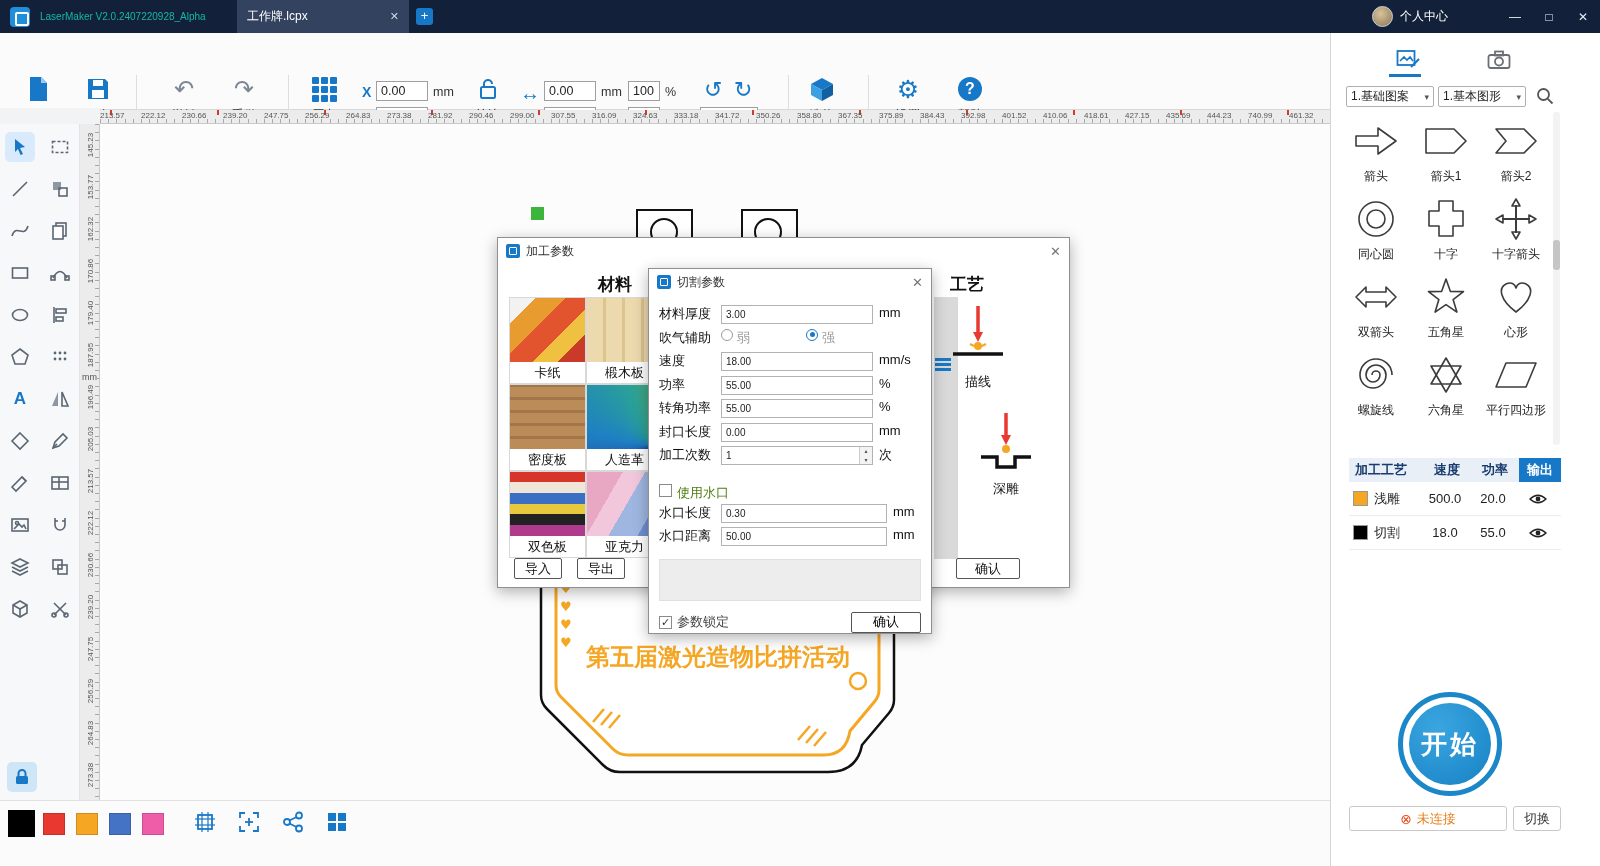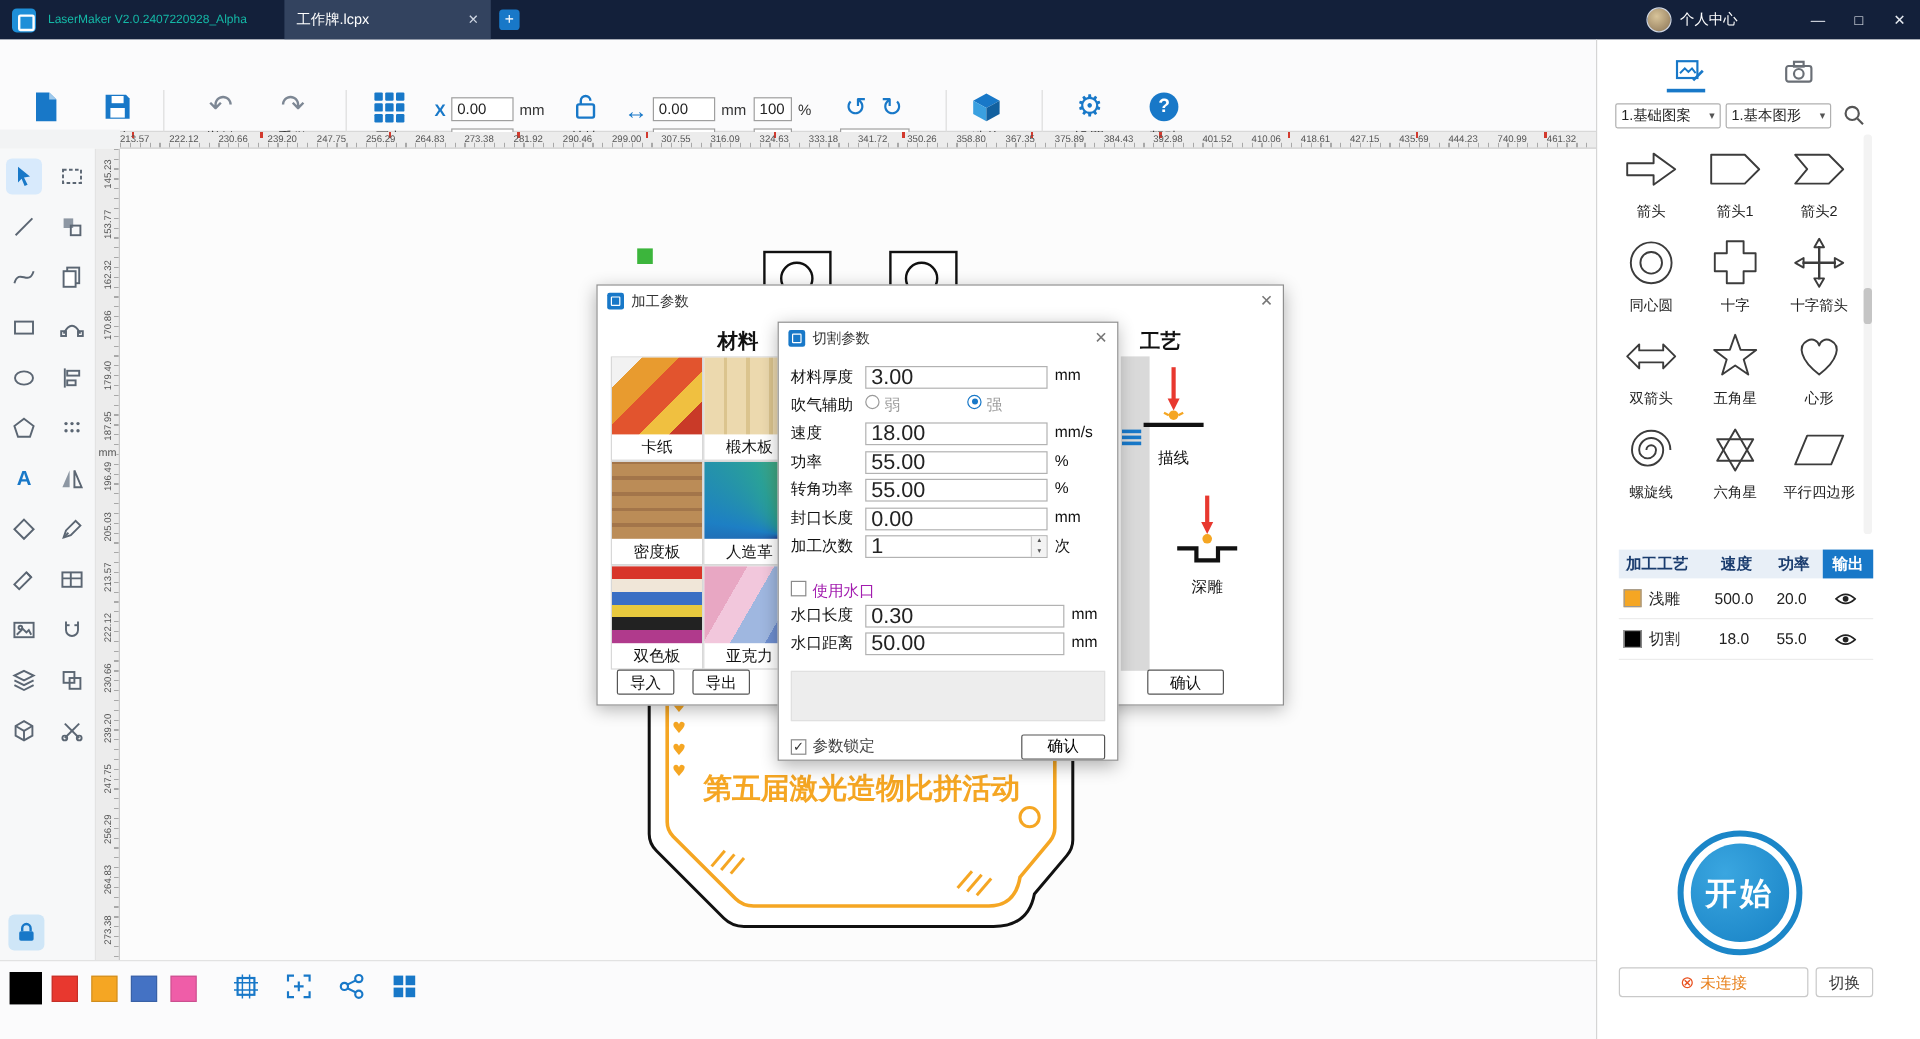--- a/index.html
+++ b/index.html
@@ -75,21 +75,21 @@
   .mat-duo{background:linear-gradient(180deg,#d8352a 0 16%,#f0e6d8 16% 33%,#3a6fc4 33% 50%,#e8c93e 50% 66%,#222 66% 83%,#b03a8c 83%)}
   .proc-item{position:absolute;width:84px;text-align:center}
   .proc-label{font-size:13px;color:#111;margin-top:4px}
   .dbtn{position:absolute;height:21px;background:#fff;border:1px solid #555;border-radius:2px;font-size:13px;font-family:inherit;color:#111;padding:0 10px}
   .gray-strip{position:absolute;background:#d9d9d9}
   .blue-bars i{display:block;width:16px;height:3px;background:#1878c8;margin-bottom:2px}
   
   .cut-body{padding:10px 10px 0 10px}
   .crow{height:23.5px;display:flex;}
   .clabel{width:62px;font-size:13px;color:#111;flex:none}
-  .dbox{border:1px solid #b2b2b2;background:#fff;height:19px;width:152px;font-size:18px;padding:0 4px;font-family:inherit;color:#222;flex:none}
+  .dbox{border:1px solid #b2b2b2;background:#fff;height:19px;width:152px;font-size:10px;padding:0 4px;font-family:inherit;color:#222;flex:none}
   .dbox.wide{width:166px}
   .cunit{font-size:13px;color:#111;margin-left:6px}
   .radio{width:12px;height:12px;border-radius:50%;border:1px solid #9a9a9a;background:#fff;display:inline-block;position:relative;flex:none}
   .radio.sel{border-color:#1878c8}
   .radio.sel::after{content:"";position:absolute;left:2.5px;top:2.5px;width:5px;height:5px;border-radius:50%;background:#1878c8}
   .rlabel{font-size:13px;color:#9a9a9a;margin:0 0 0 4px}
   .cb{width:13px;height:13px;border:1px solid #8a8a8a;background:#fff;display:inline-flex;align-items:center;justify-content:center;font-size:11px;color:#333;flex:none}
   .cblabel{font-size:13px;color:#444;margin-left:5px}
   .spinwrap{position:relative;flex:none}
   .spin{position:absolute;right:1px;top:1px;width:13px;height:17px;display:flex;flex-direction:column;border-left:1px solid #ccc}
@@ -657,21 +657,21 @@
         <input class="dbox" readonly="" value="1" style="">
         <span class="spin">
             <b>▴</b>
             <b>▾</b>
           </span>
       </span>
       <span class="cunit">次</span>
     </div>
     <div class="crow" style="margin-top:14px;height:20px">
       <span class="cb"></span>
-      <span class="cblabel" style="color:#a21caf">使用水口</span>
+      <span class="cblabel" style="color:#4d7c0f">使用水口</span>
     </div>
     <div class="crow">
       <span class="clabel">水口长度</span>
       <input class="dbox wide" readonly="" value="0.30" style="">
       <span class="cunit">mm</span>
     </div>
     <div class="crow">
       <span class="clabel">水口距离</span>
       <input class="dbox wide" readonly="" value="50.00" style="">
       <span class="cunit">mm</span>

